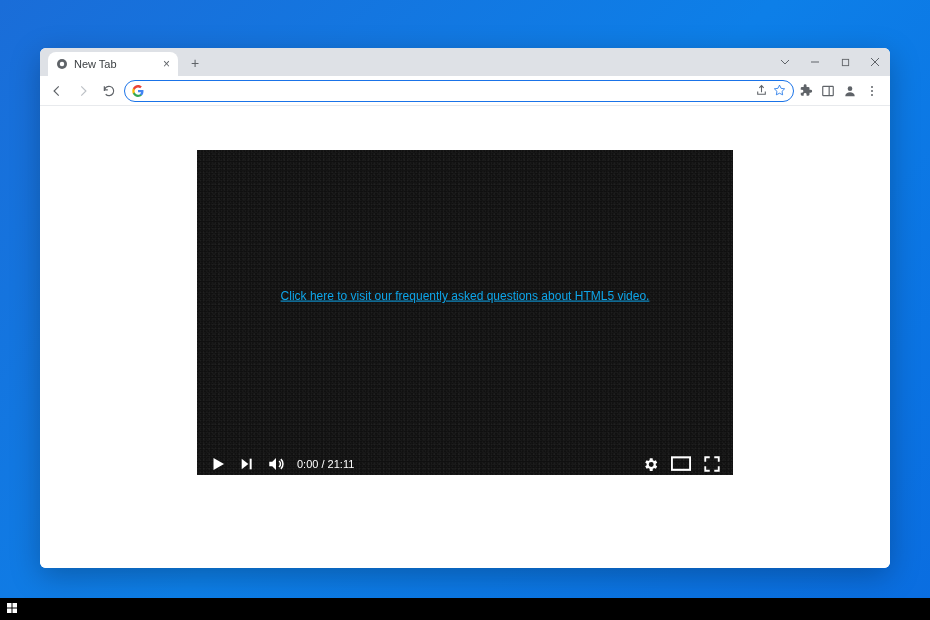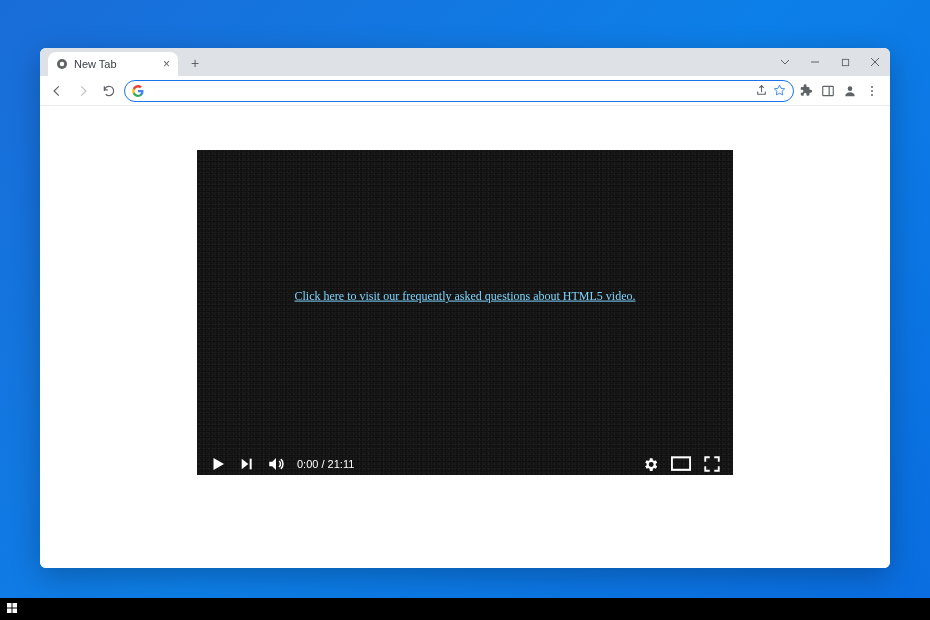--- a/index.html
+++ b/index.html
@@ -140,21 +140,21 @@
       radial-gradient(circle at 40% 80%, rgba(90,90,90,0.1) 1px, transparent 1px),
       repeating-linear-gradient(0deg, rgba(255,255,255,0.015) 0 1px, transparent 1px 2px),
       #101010;
     background-size: 3px 3px, 4px 4px, 5px 5px, auto, auto;
   }
   .video-msg {
     position:absolute;top:45%;left:50%;transform:translate(-50%,-50%);
     color:#fff;font-size:12px;text-align:center;line-height:1.9;
     width:90%;
   }
-  .video-msg a { color:#7dd3fc; text-decoration:underline; cursor:pointer;font-family:Liberation Serif, serif; }
+  .video-msg a { color:#0ea5e9; text-decoration:underline; cursor:pointer; }
   .video-controls {
     position:absolute;left:0;right:0;bottom:0;
     height:34px;
     display:flex;flex-direction:column;
     padding:12px 12px;
     border-radius:7px;
   }
   .progress {
     height:2px;background:rgba(255,255,255,0.35);width:100%;margin-bottom:2px;
   }

